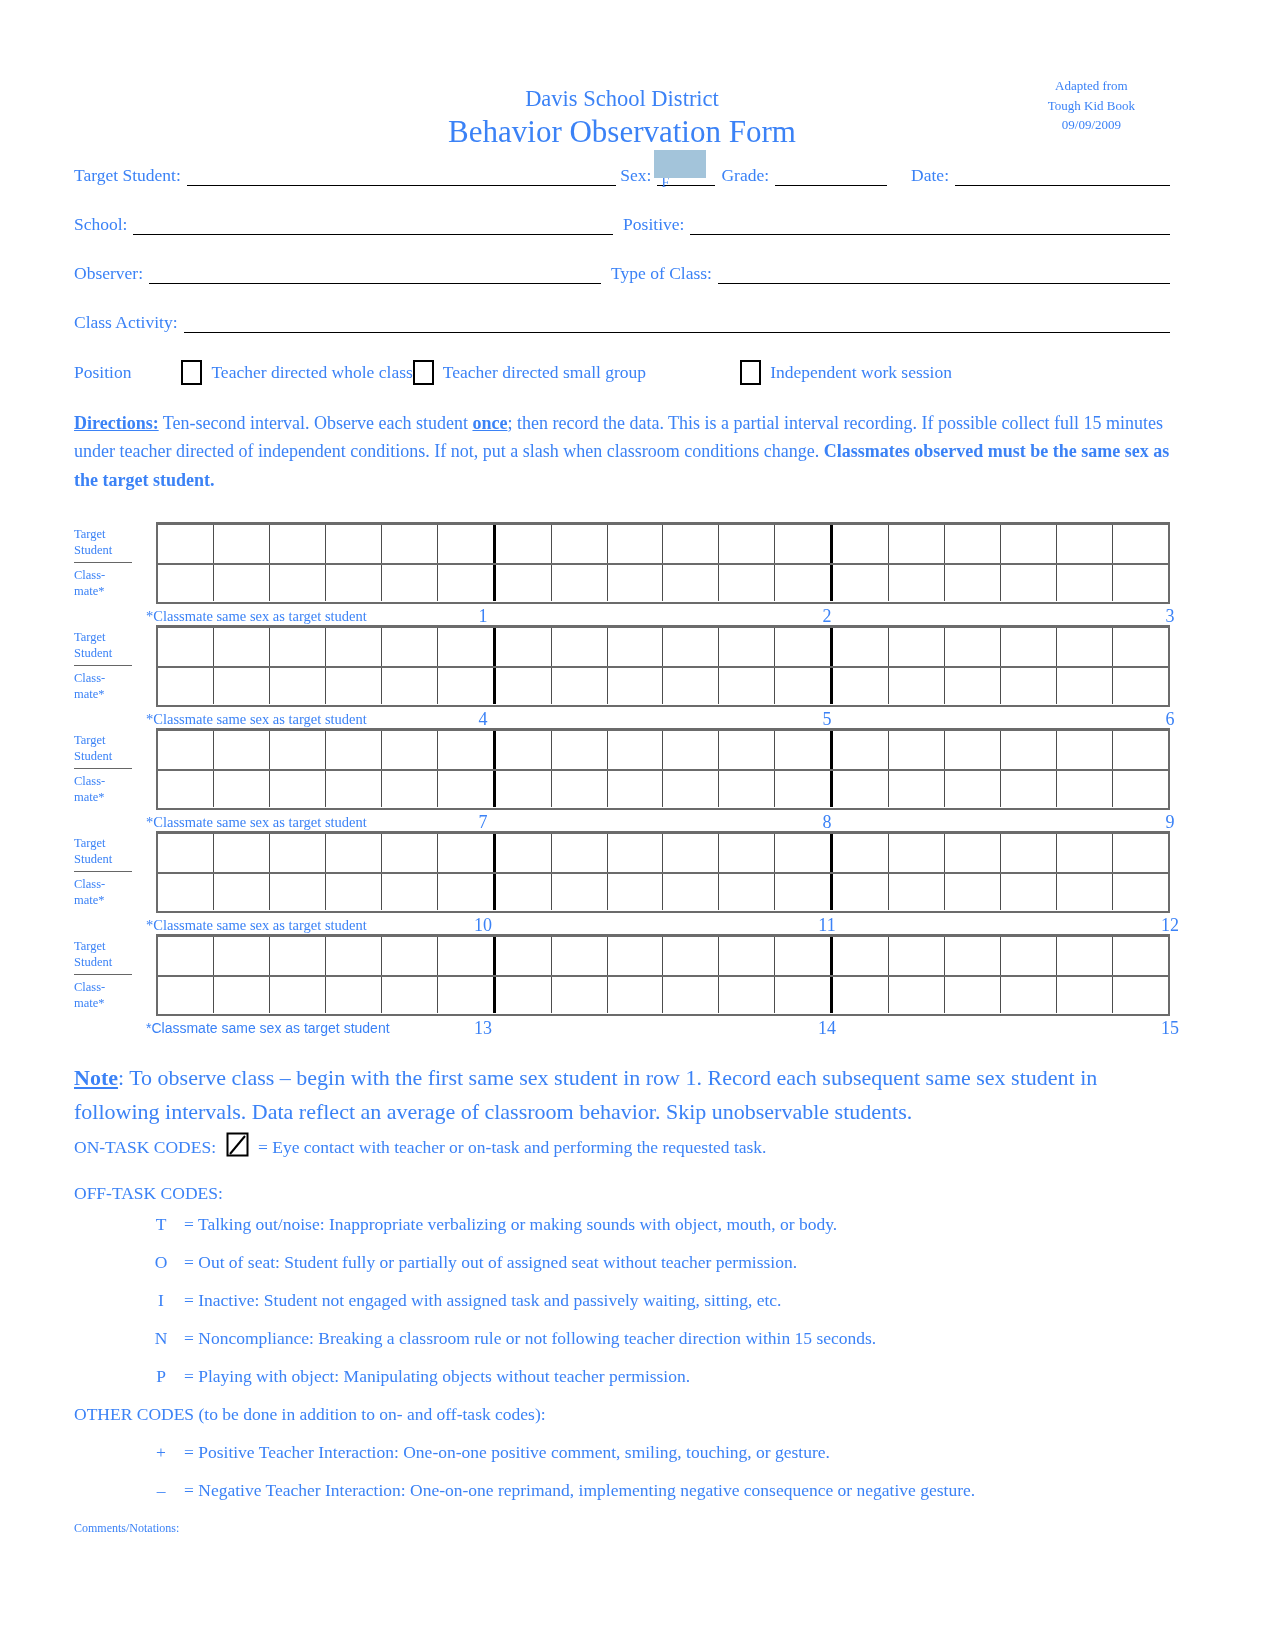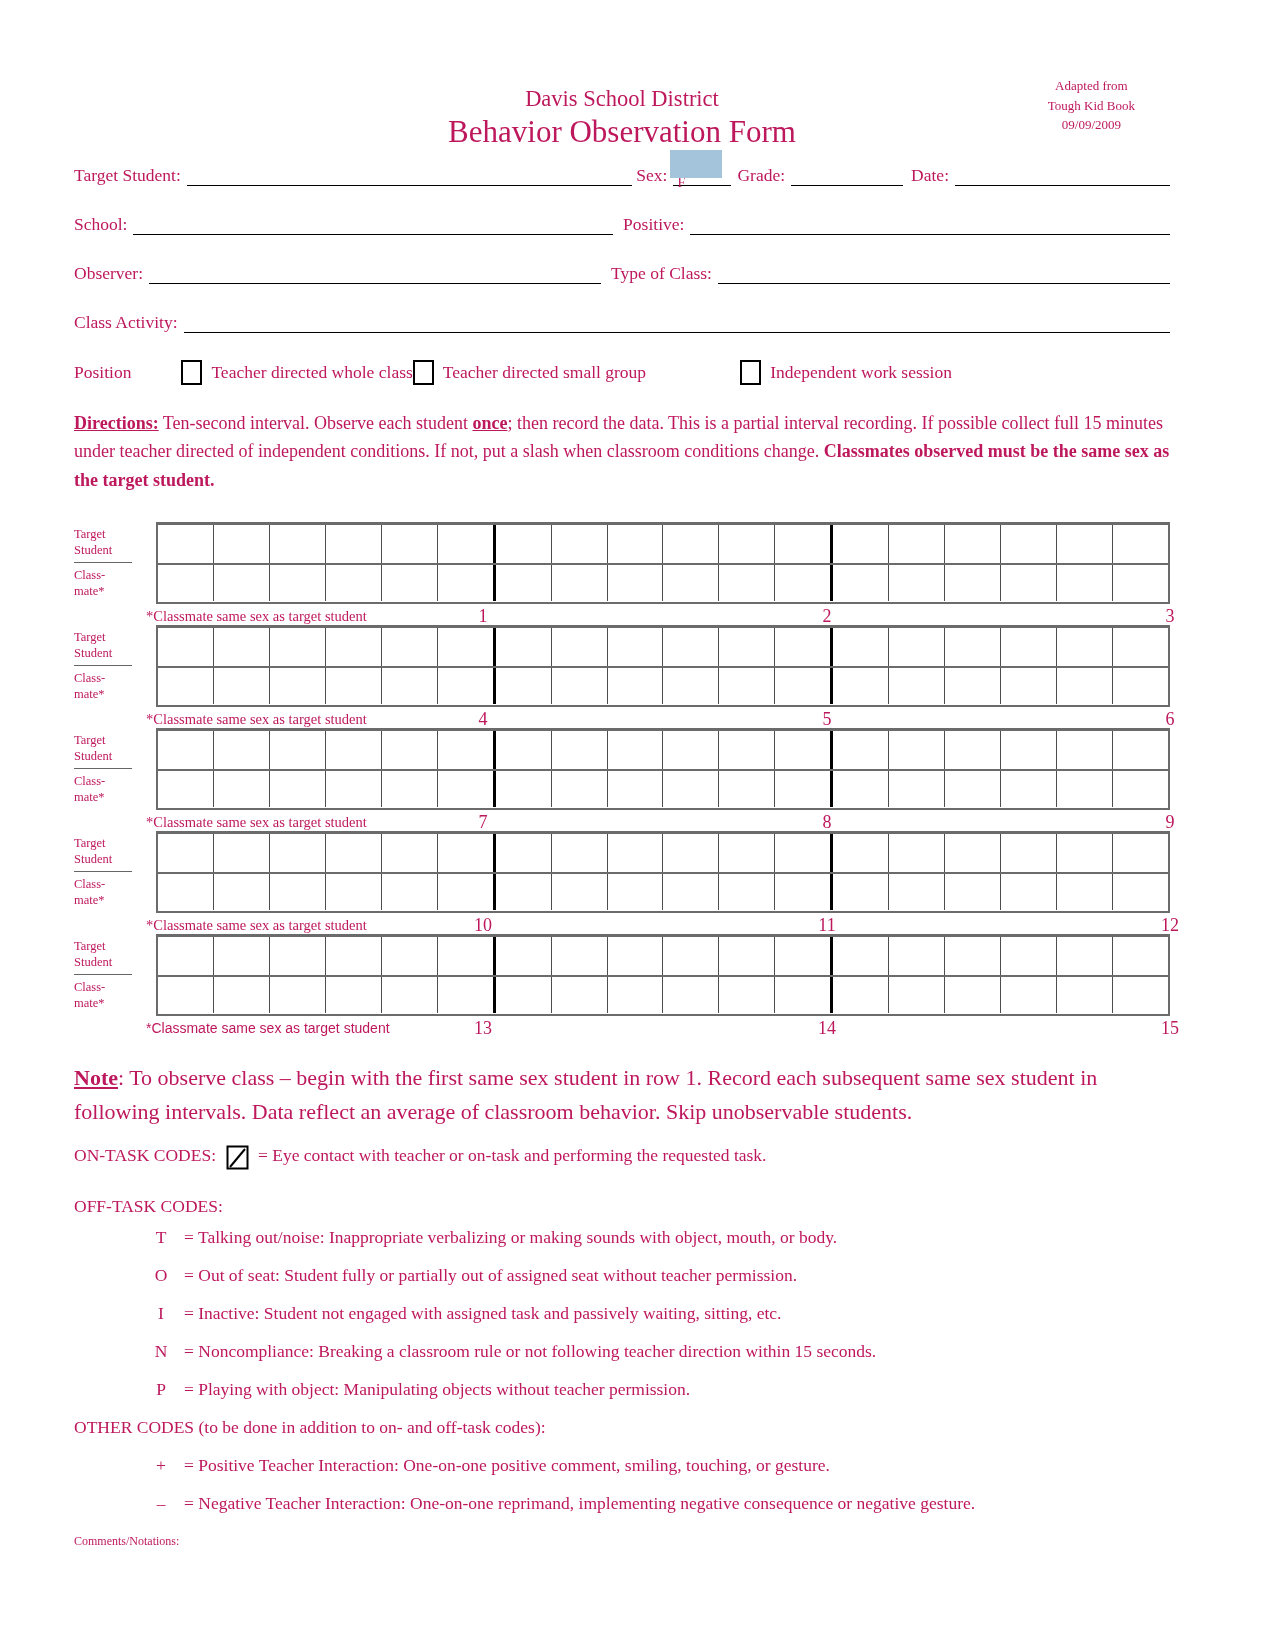--- a/index.html
+++ b/index.html
@@ -1,36 +1,36 @@
 <!DOCTYPE html>
 <html><head>
 <meta charset="utf-8">
 <style>
   * { margin:0; padding:0; box-sizing:border-box; }
   body { background:#fff; }
   .page {
     position:relative; width:1275px; height:1650px; background:#ffffff;
-    font-family:"Liberation Serif", serif; color:#be185d; overflow:hidden;
+    font-family:"Liberation Serif", serif; color:#3b82f6; overflow:hidden;
   }
   .content { padding:0 105px 0 74px; }
 
   
   .adapted {
     position:absolute; top:76px; right:140px; text-align:center;
     font-size:13px; line-height:1.5;
   }
   .district { text-align:center; font-size:22.5px; padding-top:86px; }
   .title { text-align:center; font-size:31px; margin-top:2px; margin-bottom:14px; }
 
   
   .frow { display:flex; align-items:flex-end; font-size:17.5px; margin-bottom:27px; white-space:nowrap; }
   .frow .lbl { line-height:22px; }
   .blank { height:22px; border-bottom:1.5px solid #000; display:inline-block; }
   .b-flex { flex:1 1 auto; }
-  .ml6 { margin-left:6px; } .ml8 { margin-left:8px; } .mr4 { margin-right:4px; }
+  .ml6 { margin-left:6px; } .ml8 { margin-left:24px; } .mr4 { margin-right:4px; }
 
   .sex-blank { position:relative; width:58px; height:22px; border-bottom:1.5px solid #000; }
   .sex-highlight { position:absolute; left:-3px; bottom:7px; width:52px; height:28px; background:#a3c4da; z-index:2; }
   .sex-f { position:absolute; left:4px; bottom:-6px; font-size:14px; z-index:1; }
 
   
   .pos-row { display:flex; align-items:center; font-size:17.5px; margin-bottom:24px; }
   .pos-opt { display:flex; align-items:center; }
   .chk { width:21px; height:25px; border:2px solid #000; background:#fff; margin-right:9px; flex:0 0 auto; }
   .pos-gap1 { margin-left:50px; } .pos-gap2 { } .pos-gap3 { margin-left:94px; }
@@ -53,21 +53,21 @@
   .cell:first-child { border-left:none; }
   .cell.thickL { border-left:3px solid #000; }
   .caption { position:relative; margin-left:66px; height:21px; font-size:14.5px; padding-top:4px; }
   .cap-text { padding-left:6px; }
   .cap-sans { font-family:"Liberation Sans", sans-serif; font-size:14px; }
   .cap-num { position:absolute; top:2px; transform:translateX(-50%); font-size:18px; }
   .cap-num.n1 { left:33.3%; } .cap-num.n2 { left:66.7%; } .cap-num.n3 { left:100%; }
 
   
   .note { font-size:22px; line-height:1.55; margin-top:24px; }
-  .ontask { display:flex; font-size:17.5px; margin-top:16px; }
+  .ontask { display:flex; align-items:center; font-size:17.5px; margin-top:3px; }
   .slashbox { margin:0 8px 0 10px; flex:0 0 auto; }
   .codes-header { font-size:17.5px; margin-top:18px; line-height:1.4; }
   .code-line { display:flex; align-items:baseline; font-size:17.5px; line-height:38px; padding-left:76px; white-space:nowrap; }
   .code-char { display:inline-block; width:22px; text-align:center; margin-right:12px; flex:0 0 auto; }
   .other-header { font-size:17.5px; line-height:38px; }
   .comments { font-size:12px; line-height:38px; }
 </style>
 </head>
 <body>
 

